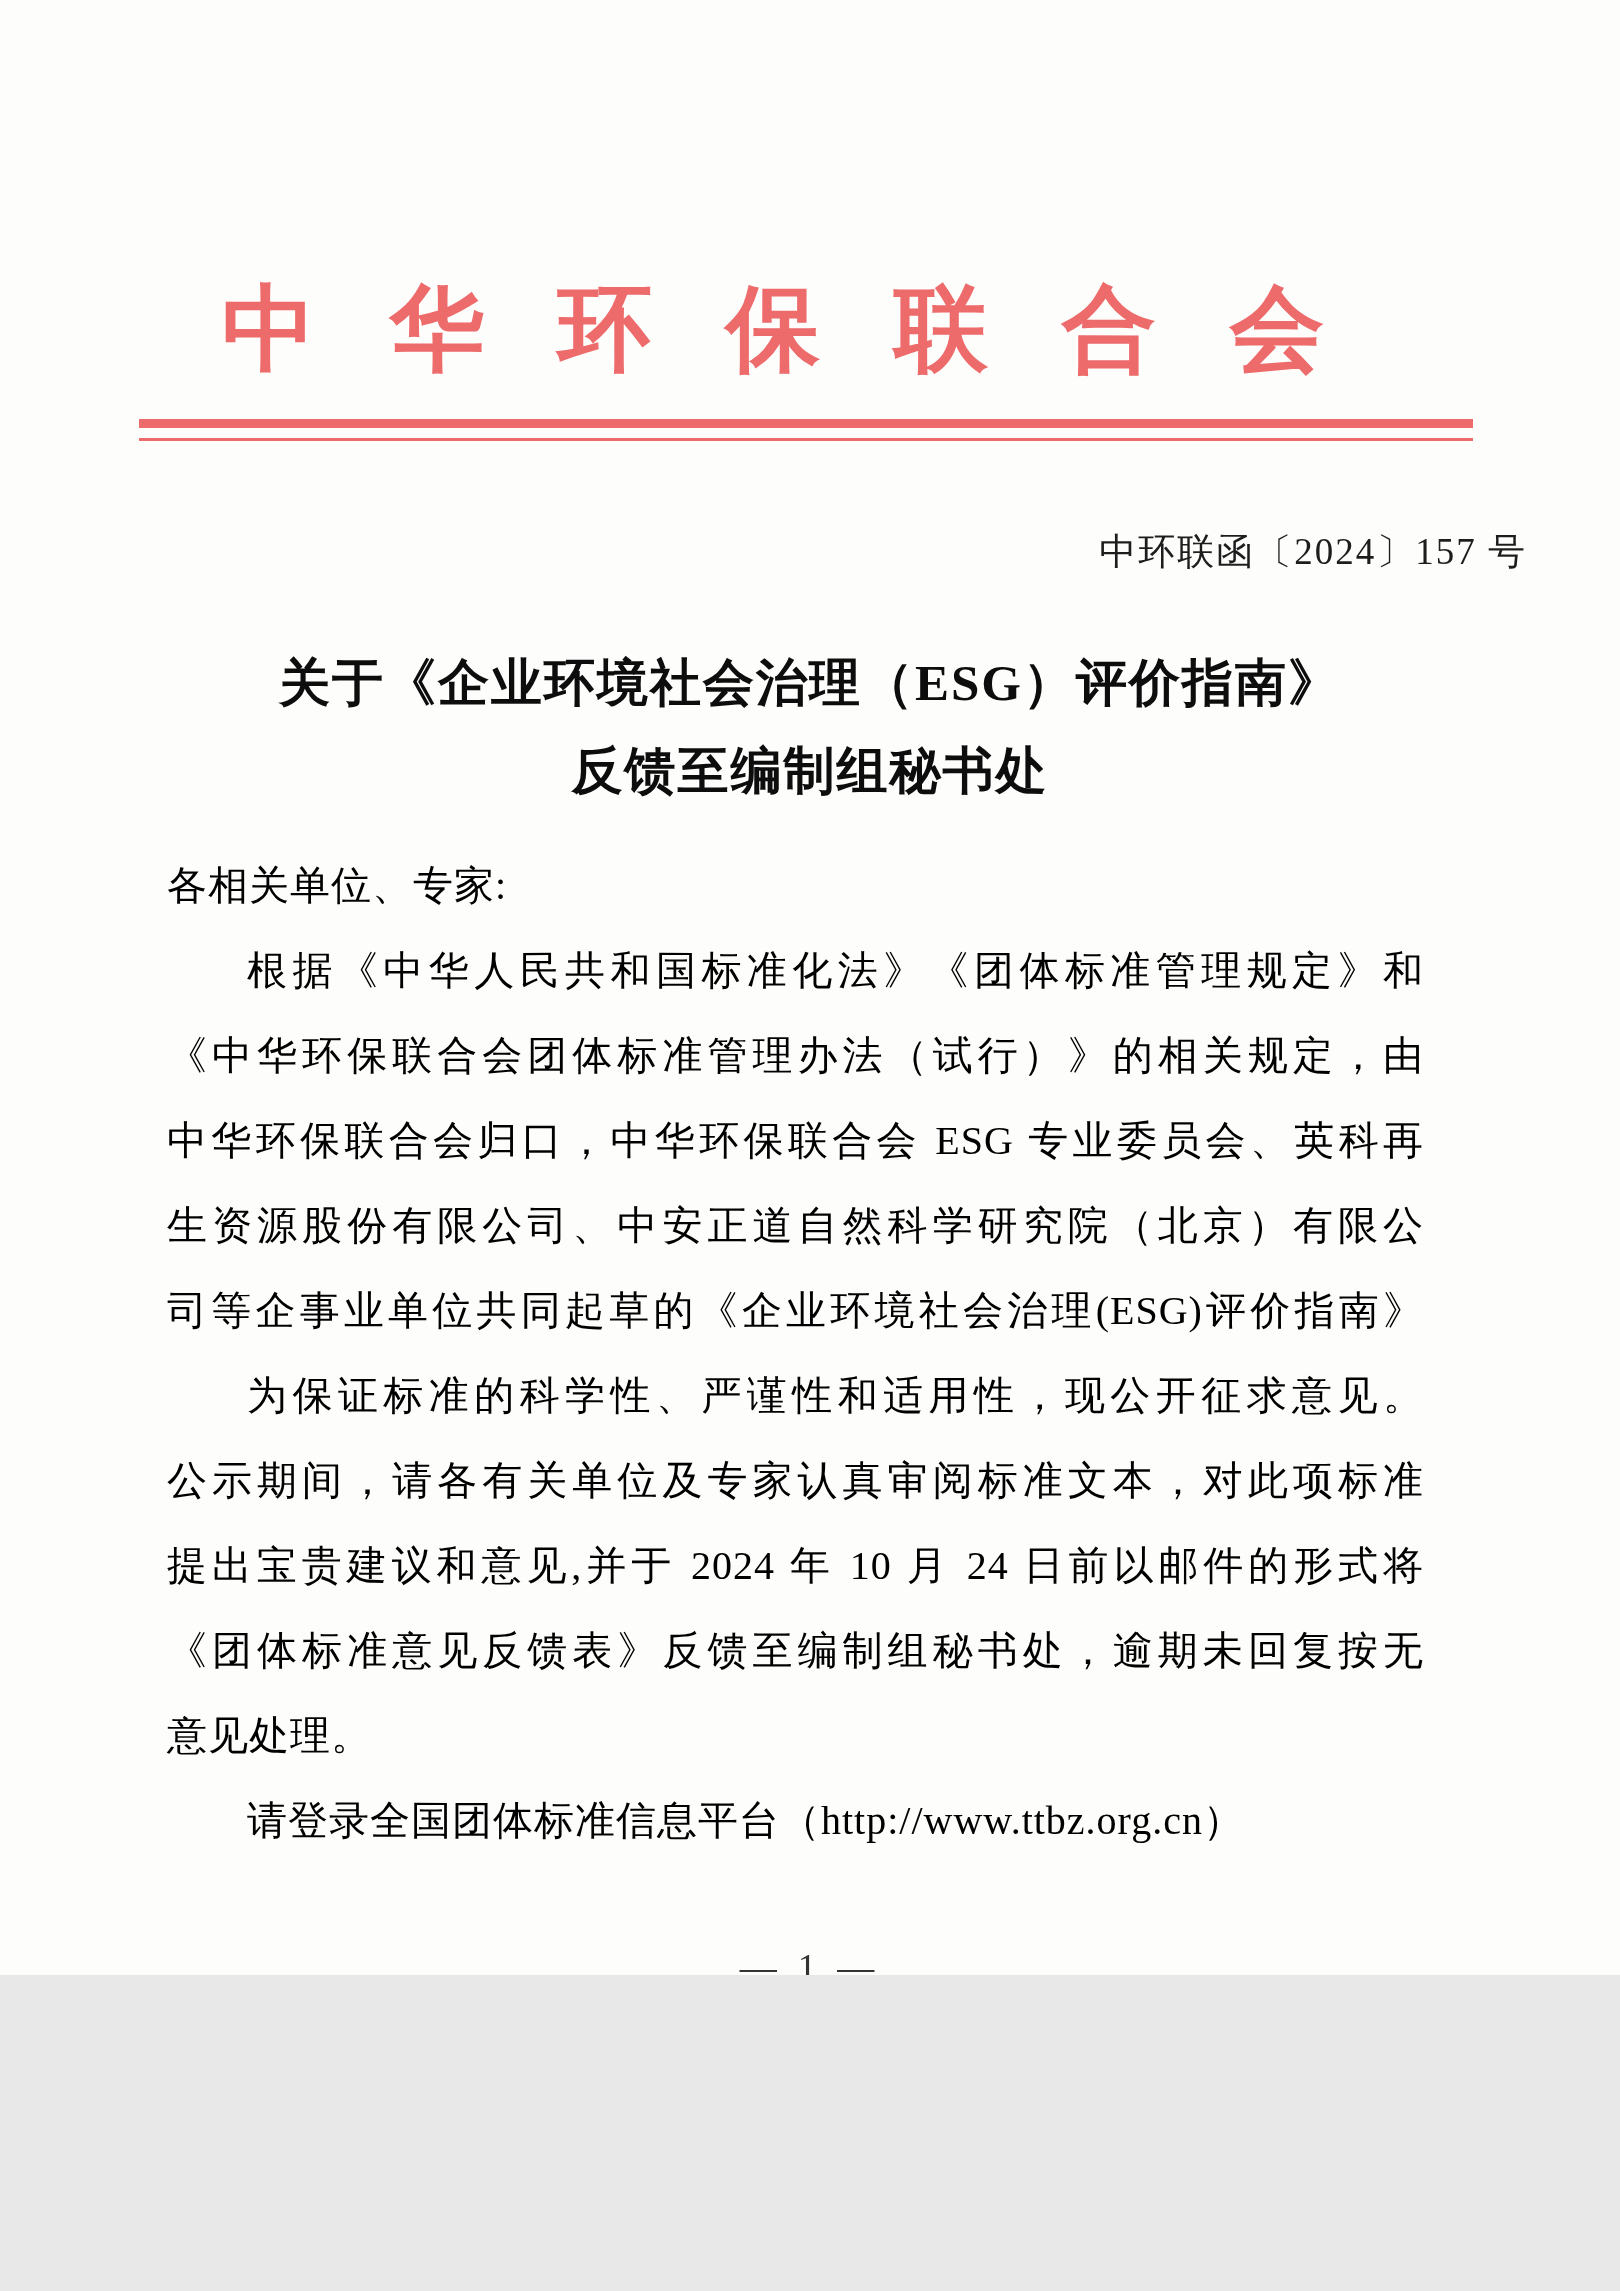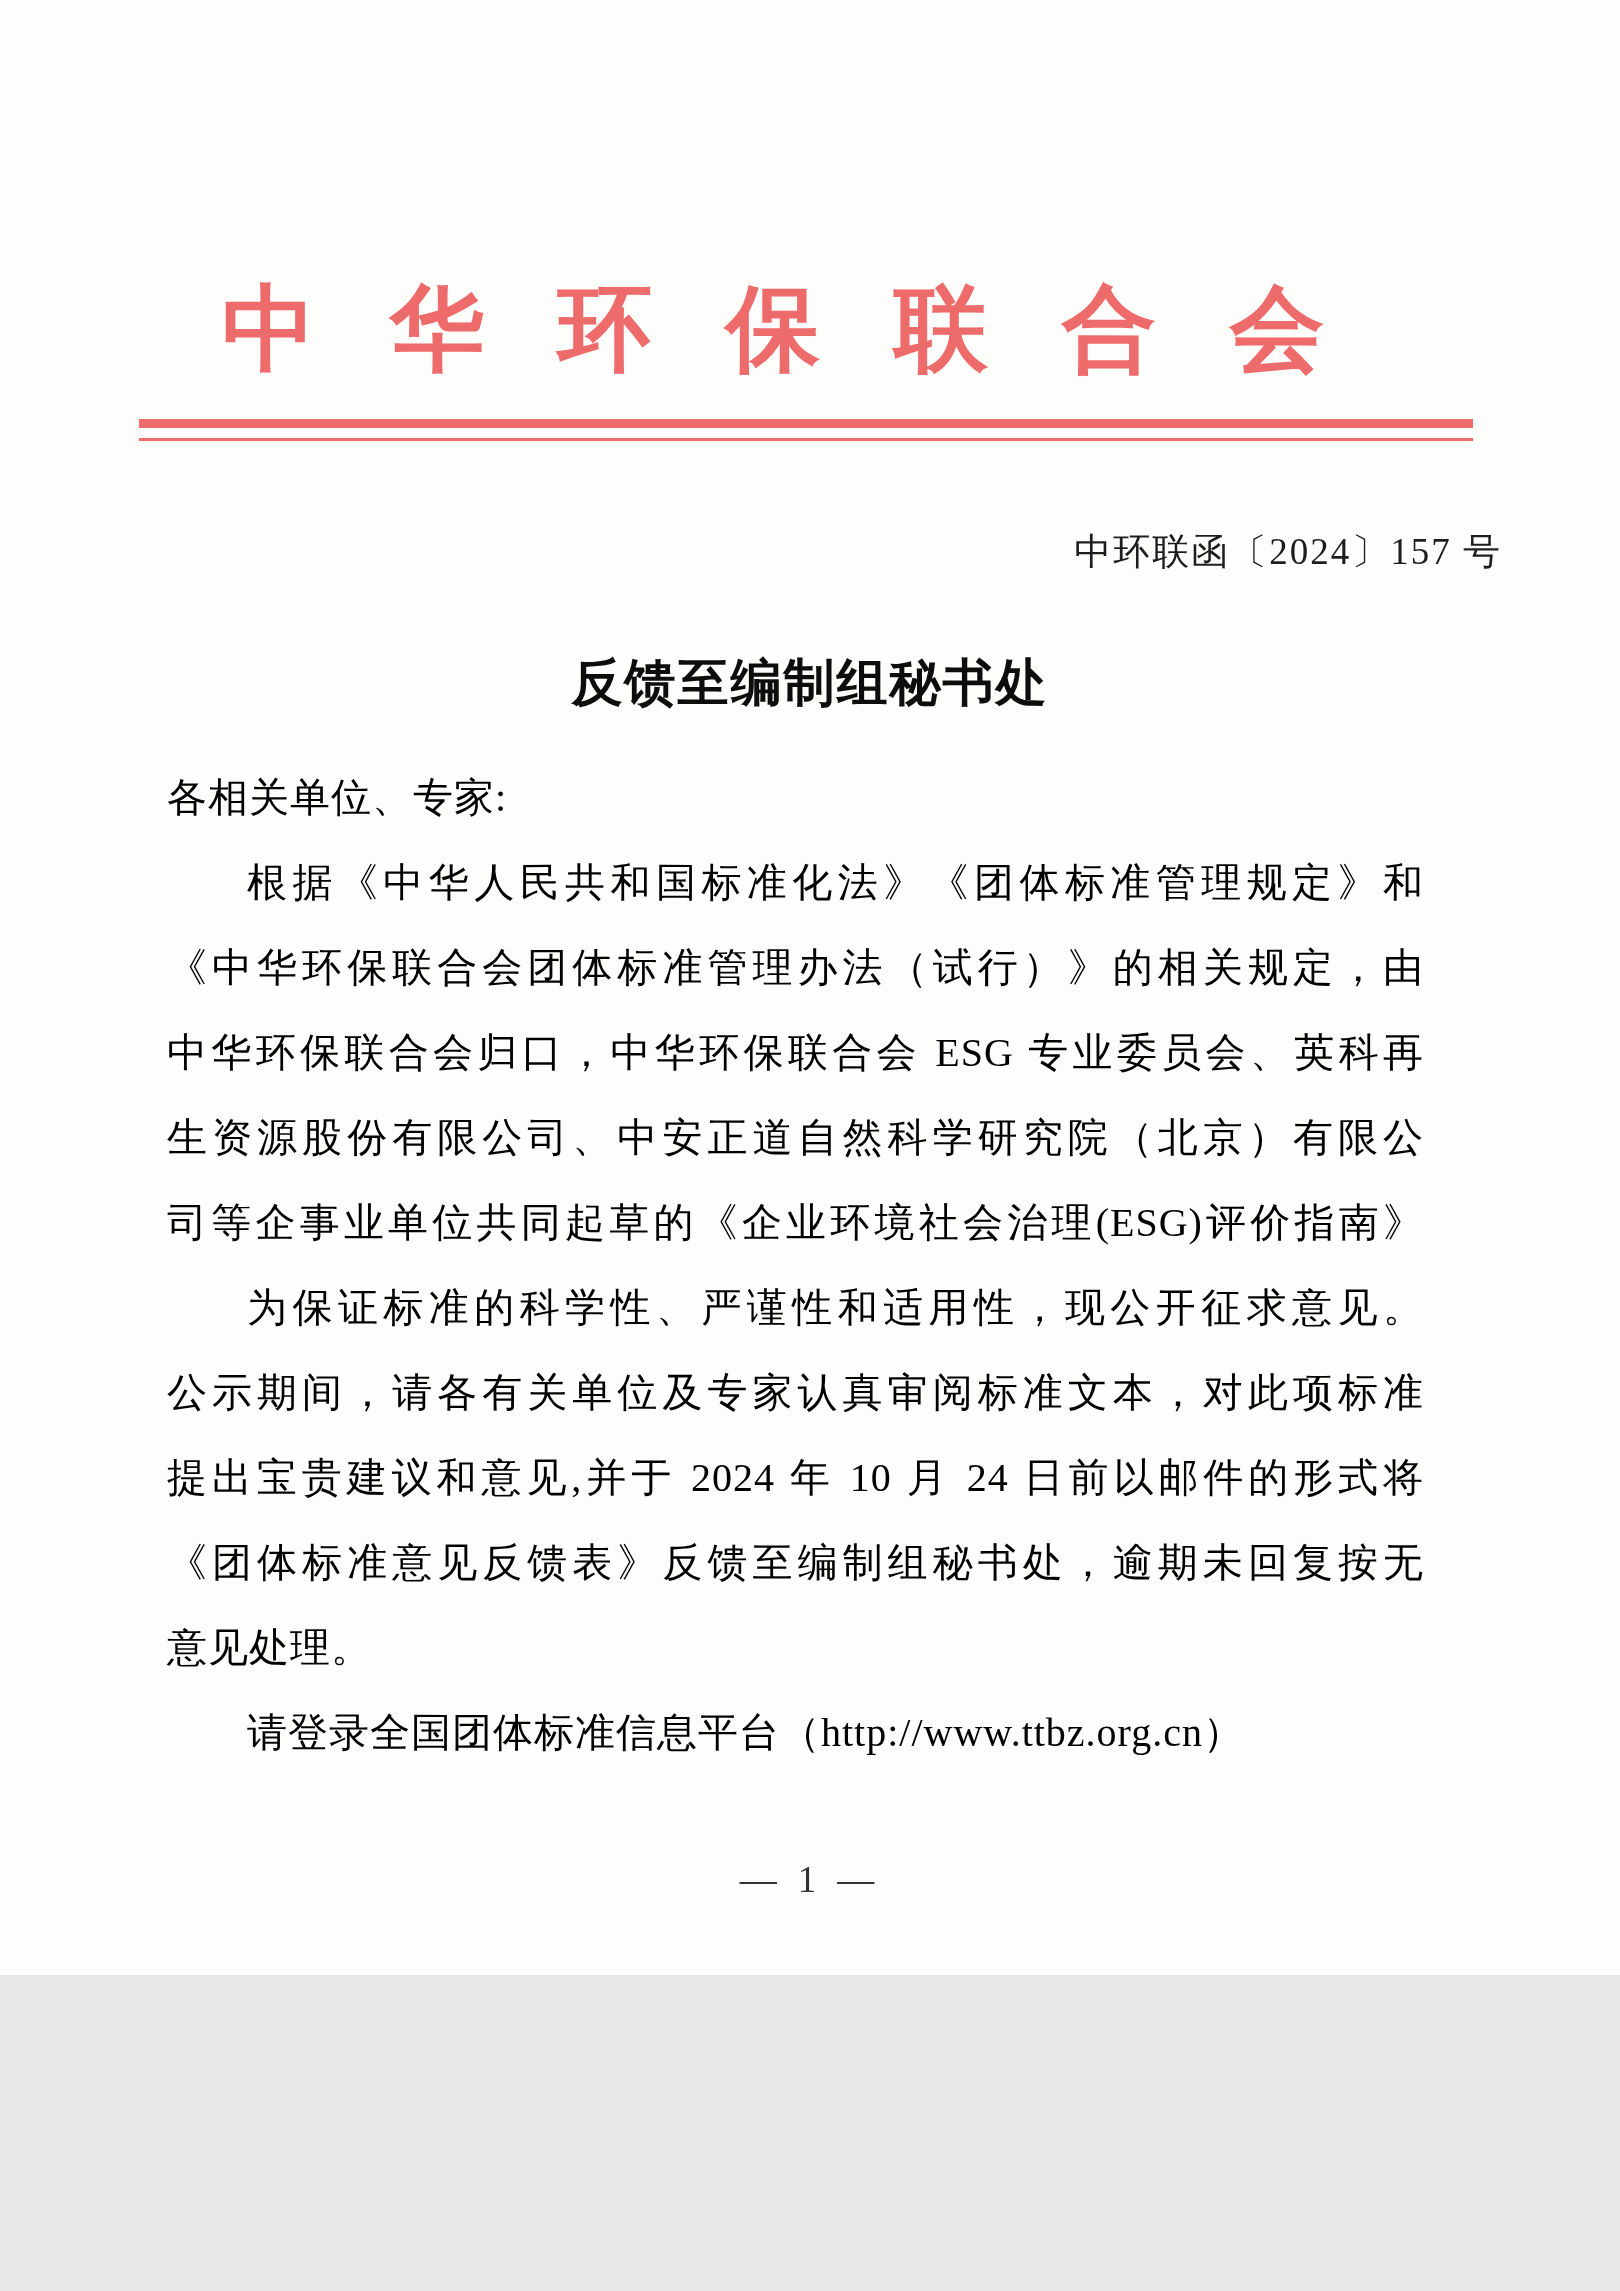--- a/index.html
+++ b/index.html
@@ -26,21 +26,21 @@
   }
   .rule { background: #ee6b6b; }
   .rule.thick { height: 8.8px; margin: 35px 147px 0 139px; }
   .rule.thin  { height: 3.9px; margin: 9.8px 147px 0 139px; }
   
   .doc-number {
     margin-top: 84px;
     font-size: 37px;
     line-height: 53px;
     text-align: right;
-    padding-right: 118px;
+    padding-right: 93px;
     letter-spacing: 2px;
     color: #1d1d1d;
   }
   
   .title {
     margin: 61px 0 0 0;
     font-size: 51px;
     line-height: 88px;
     font-weight: bold;
     text-align: center;
@@ -80,20 +80,21 @@
 <div class="page">
 
   <div class="letterhead">中华环保联合会</div>
 
   <div class="rule thick"></div>
   <div class="rule thin"></div>
 
   <div class="doc-number">中环联函〔2024〕157 号</div>
 
   <h1 class="title">
+    <span class="t-line">关于《企业环境社会治理（ESG）评价指南》</span>
     <span class="t-line">反馈至编制组秘书处</span>
   </h1>
 
   <div class="body">
     <div class="line">各相关单位、专家:</div>
 
     <div class="line indent fill">根据《中华人民共和国标准化法》《团体标准管理规定》和</div>
     <div class="line fill">《中华环保联合会团体标准管理办法（试行）》的相关规定，由</div>
     <div class="line fill">中华环保联合会归口，中华环保联合会 ESG 专业委员会、英科再</div>
     <div class="line fill">生资源股份有限公司、中安正道自然科学研究院（北京）有限公</div>

